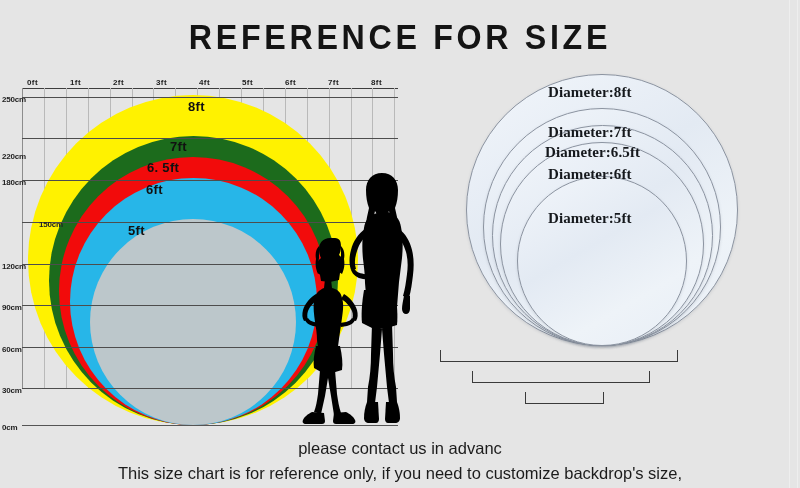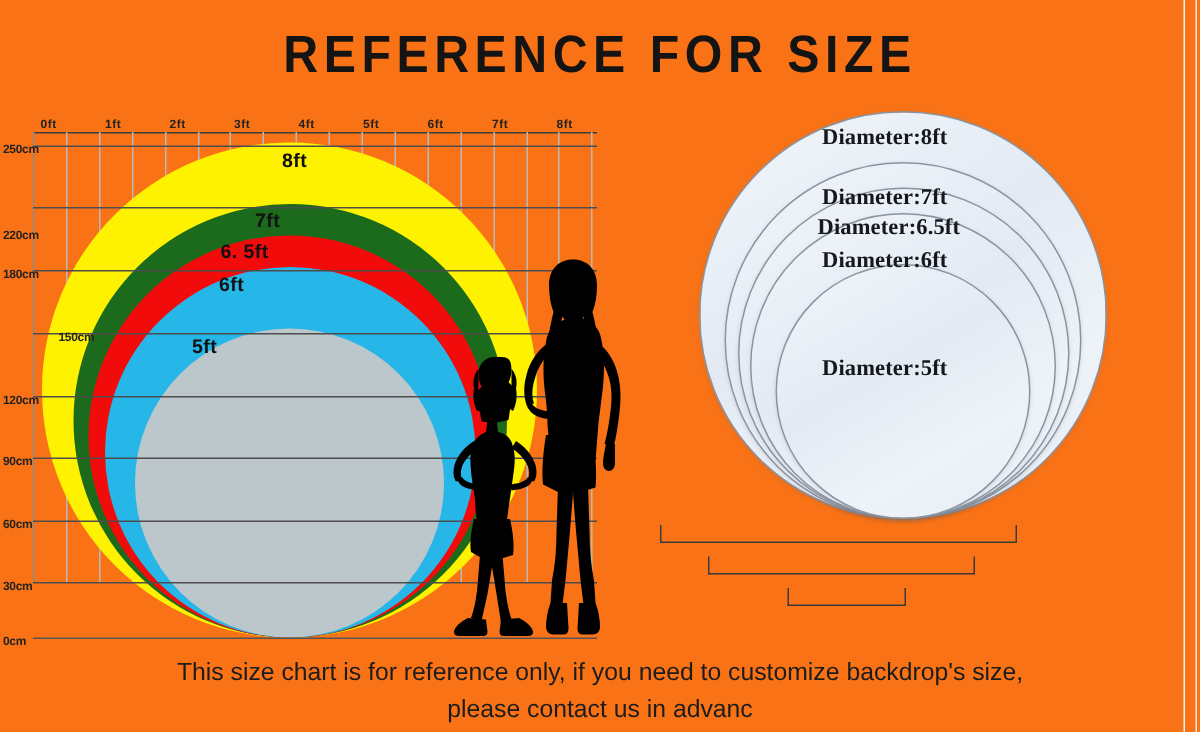--- a/index.html
+++ b/index.html
@@ -1,19 +1,19 @@
 <!DOCTYPE html>
 <html><head>
 <meta charset="utf-8">
 <style>
   html,body{margin:0;padding:0;background:#fff;}
   body{width:800px;height:488px;position:relative;overflow:hidden;
        font-family:"Liberation Sans",sans-serif;color:#1a1a1a;}
 
-  #stage{position:absolute;inset:0;width:800px;height:488px;background:#f97316;text-decoration:underline;}
+  #stage{position:absolute;inset:0;width:800px;height:488px;background:#e5e5e5;text-decoration:underline;}
 
   
   #title{position:absolute;left:0;top:17px;width:800px;text-align:center;
          font-family:"Liberation Sans",sans-serif;
          font-size:35px;font-weight:600;letter-spacing:4px;
          transform:scaleX(.92);transform-origin:center top;color:#141414;
          white-space:nowrap;}
 
   
   #leftchart{position:absolute;left:0px;top:70px;width:415px;height:365px;}
@@ -186,30 +186,30 @@
     <div class="disc" style="width:270px;height:270px;left:48px;top:14px;z-index:1;"></div>
     <div class="disc" style="width:236px;height:236px;left:65px;top:48px;z-index:2;"></div>
     <div class="disc" style="width:219px;height:219px;left:73.5px;top:65px;z-index:3;"></div>
     <div class="disc" style="width:202px;height:202px;left:82px;top:82px;z-index:4;"></div>
     <div class="disc" style="width:168px;height:168px;left:99px;top:116px;z-index:5;"></div>
 
     <div class="dlabel" style="left:130px;top:24px;z-index:10;">Diameter:8ft</div>
     <div class="dlabel" style="left:130px;top:64px;z-index:10;">Diameter:7ft</div>
     <div class="dlabel" style="left:127px;top:84px;z-index:10;">Diameter:6.5ft</div>
     <div class="dlabel" style="left:130px;top:106px;z-index:10;text-align:right;">Diameter:6ft</div>
-    <div class="dlabel" style="left:130px;top:150px;z-index:10;margin-top:28px;">Diameter:5ft</div>
+    <div class="dlabel" style="left:130px;top:150px;z-index:10;">Diameter:5ft</div>
 
     <div class="bracket" style="left:22px;top:290px;width:236px;"></div>
 
     <div class="bracket" style="left:54px;top:311px;width:176px;"></div>
 
     <div class="bracket" style="left:107px;top:332px;width:77px;"></div>
   </div>
 
   <div class="edgeline" style="left:789px;"></div>
   <div class="edgeline" style="left:797px;"></div>
 
   <div id="caption">
+    <div>please contact us in advanc</div>
     <div>This size chart is for reference only, if you need to customize backdrop's size,</div>
-    <div>please contact us in advanc</div>
   </div>
 
 </div>
 
 </body></html>

